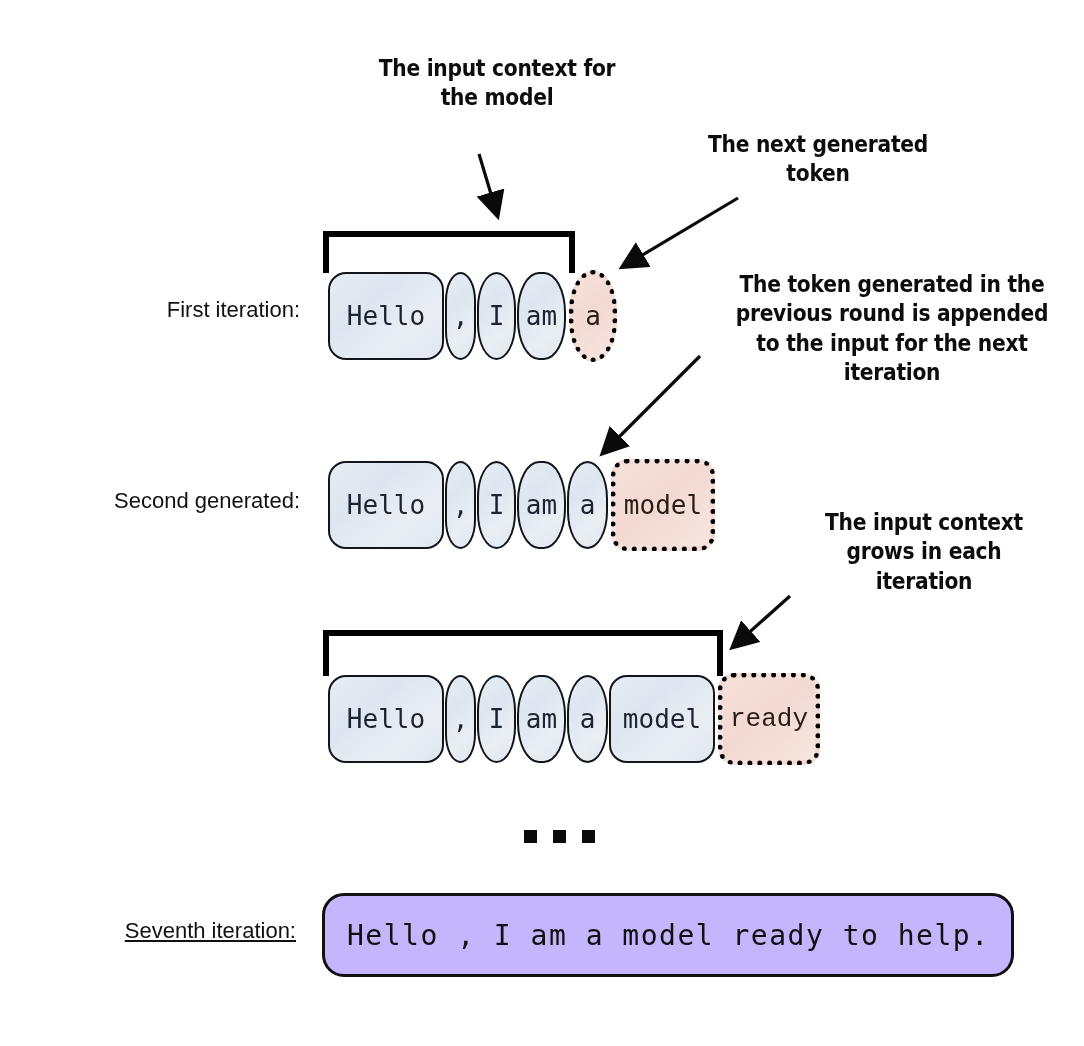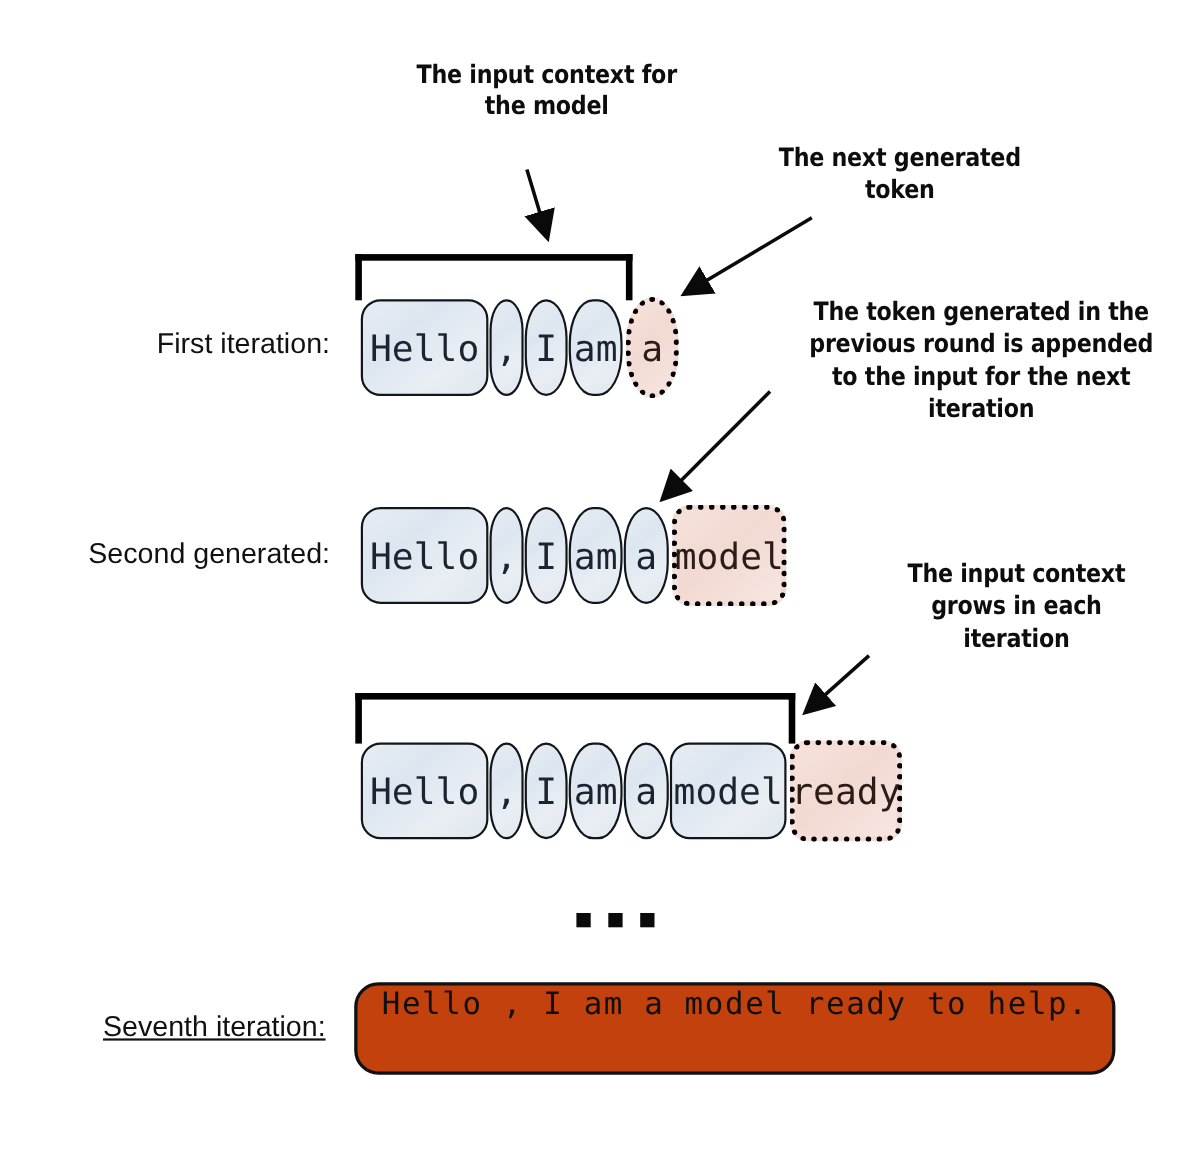--- a/index.html
+++ b/index.html
@@ -32,42 +32,42 @@
     text-align: center;
     letter-spacing: -0.3px;
     transform: scaleX(0.88);
   }
 
   
   .row-label {
     position: absolute;
     font-family: "Liberation Sans", sans-serif;
     font-weight: 400;
-    font-size: 26px;
+    font-size: 22px;
     color: #111111;
     text-align: right;
     white-space: nowrap;
   }
 
   
   .token-row {
     position: absolute;
     display: flex;
     align-items: center;
     height: 96px;
   }
   .token {
     position: relative;
     height: 88px;
     box-sizing: border-box;
     display: flex;
     align-items: center;
     justify-content: center;
     font-family: "DejaVu Sans Mono", monospace;
-    font-size: 33px;
+    font-size: 26px;
     color: #1b2430;
     background: linear-gradient(140deg, #e6ecf2 0%, #dde6f0 35%, #e9eef3 70%, #dfe7ee 100%);
     border: 2.5px solid #11161d;
     border-radius: 18px;
     margin-right: 1px;
     white-space: nowrap;
     padding: 0 6px;
   }
   .token.narrow { border-radius: 22px / 40px; }
   .token.ital { }
@@ -110,24 +110,25 @@
     display: block;
     width: 13px;
     height: 13px;
     background: #0a0a0a;
   }
 
   
   .final-box {
     position: absolute;
     box-sizing: border-box;
-    background: #c2410c;
+    background: #c4b5fd;
     border: 3px solid #111111;
     border-radius: 22px;
     display: flex;
+    align-items: center;
     padding: 0 22px;
     font-family: "DejaVu Sans Mono", monospace;
     font-size: 28px;
     color: #101010;
     letter-spacing: 1.5px;
     white-space: nowrap;
   }
 </style>
 </head>
 <body>
@@ -188,21 +189,21 @@
   <div class="bracket" style="left:323px; top:630px; width:400px; height:46px;"></div>
 
 
   <div class="token-row" style="left:328px; top:671px;">
     <div class="token" style="width:116px;">Hello</div>
     <div class="token narrow" style="width:31px;">,</div>
     <div class="token narrow" style="width:39px;">I</div>
     <div class="token narrow ital" style="width:49px;">am</div>
     <div class="token narrow ital" style="width:41px;">a</div>
     <div class="token" style="width:106px;">model</div>
-    <div class="token generated" style="width:102px;">ready</div>
+    <div class="token generated" style="width:102px;font-family:Liberation Mono, monospace;">ready</div>
   </div>
 
   <div class="ellipsis" style="left:524px; top:830px;">
     <span></span>
     <span></span>
     <span></span>
   </div>
 
   <div class="row-label" style="left:2px; top:918px; width:294px;text-decoration:underline;">Seventh iteration:</div>
 

